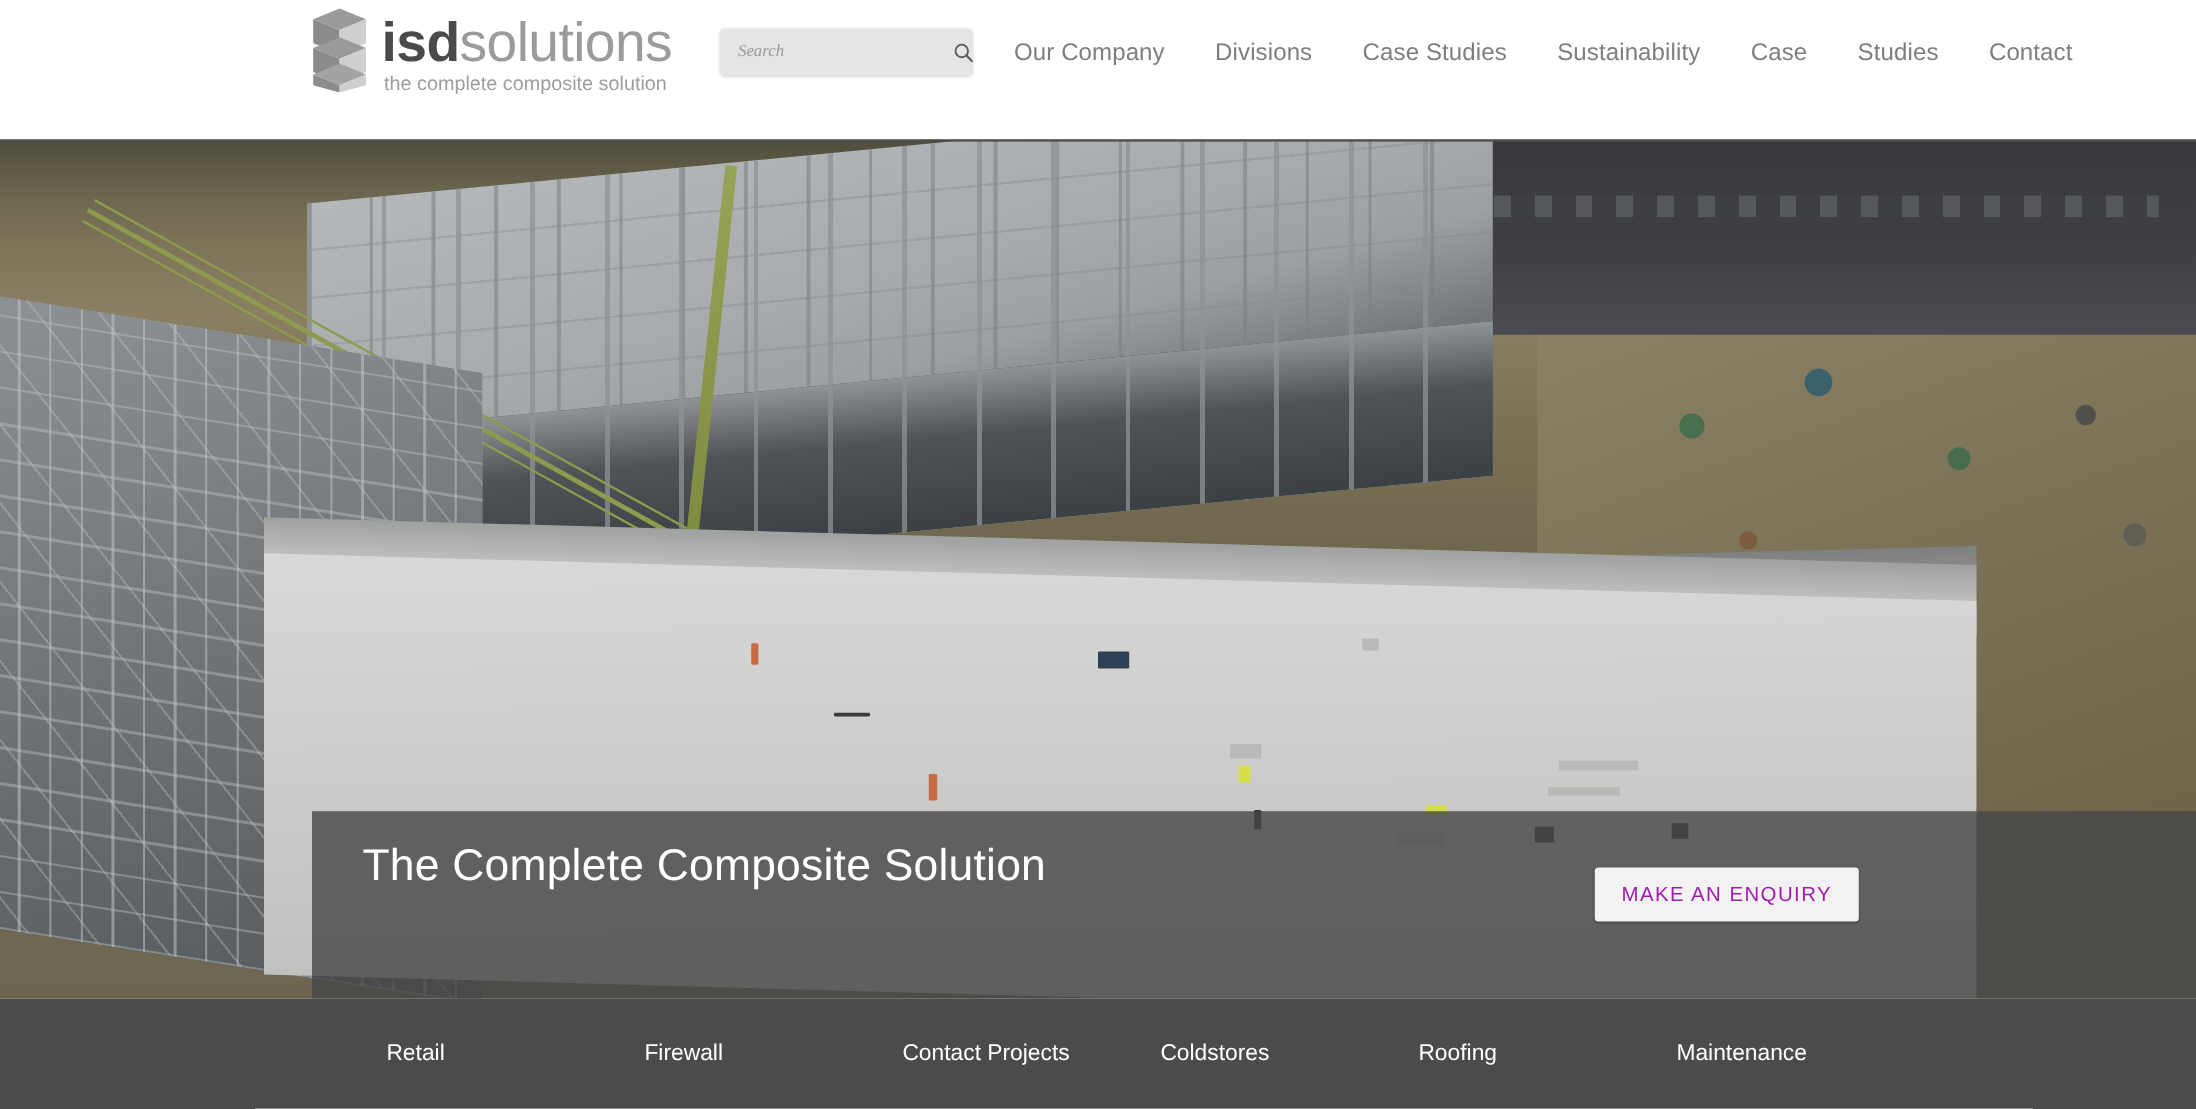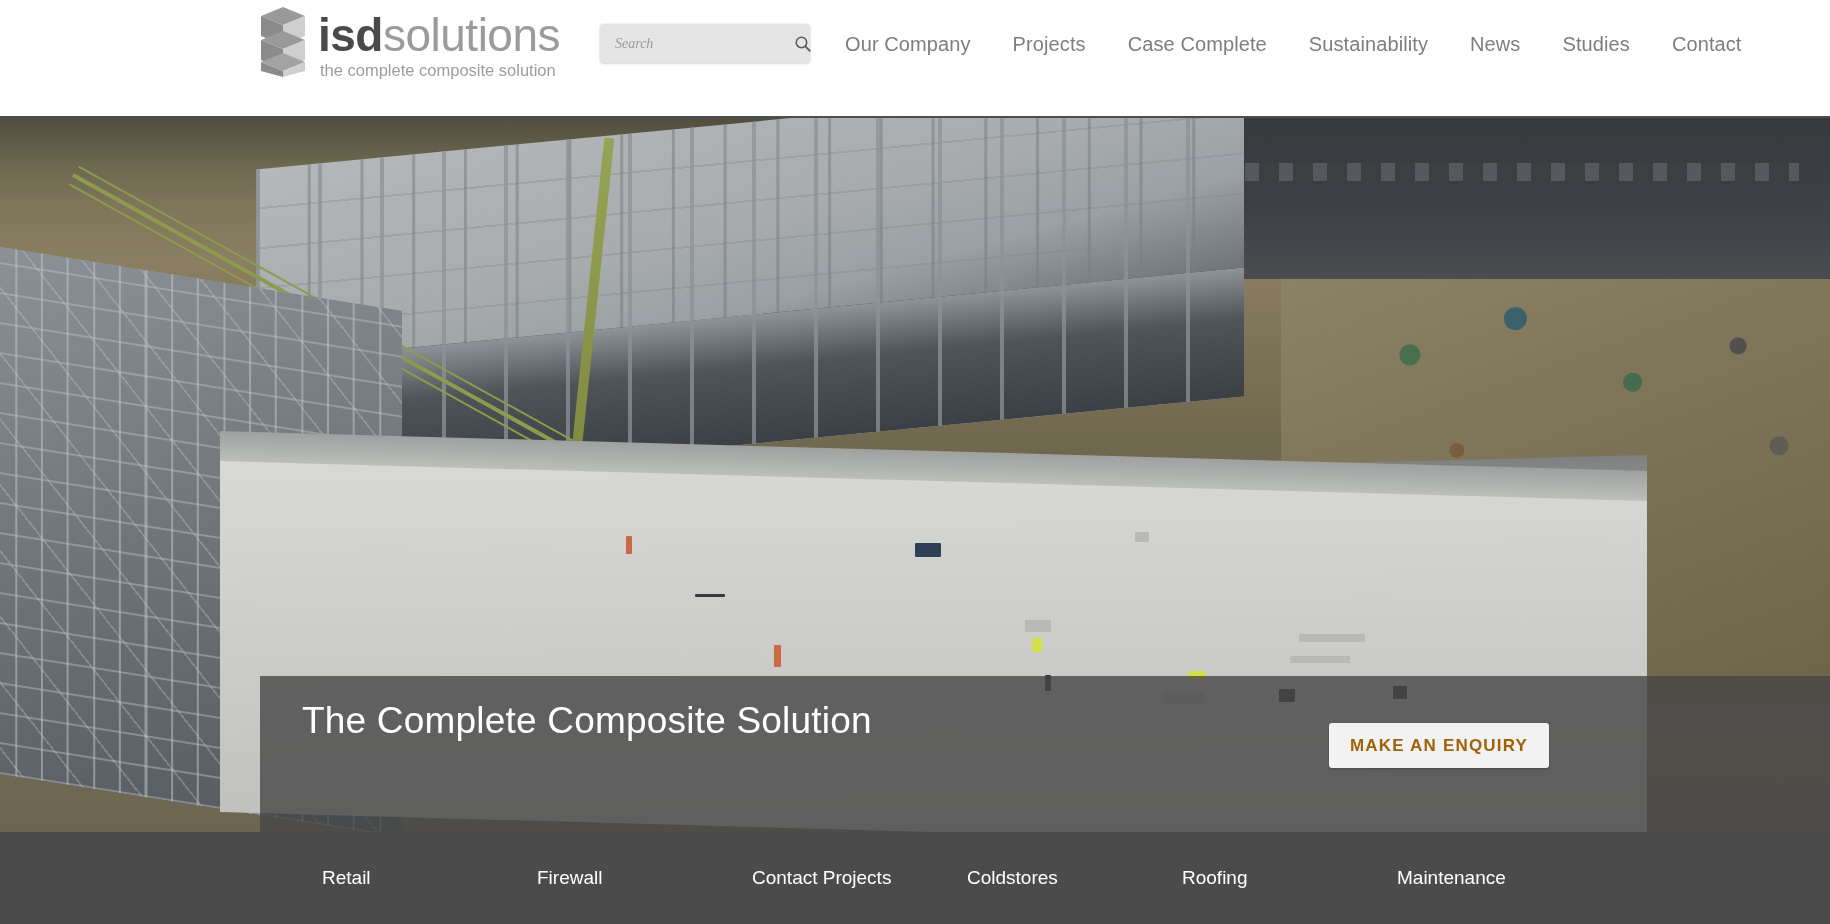--- a/index.html
+++ b/index.html
@@ -325,23 +325,23 @@
   }
   .enquiry-button {
     position: absolute;
     left: 1069px;
     top: 47px;
     width: 220px;
     height: 45px;
     background: #f2f2f2;
     border: none;
     border-radius: 3px;
-    color: #a16207;
+    color: #a21caf;
     font-size: 17px;
-    font-weight: 700;
+    font-weight: 400;
     letter-spacing: 1.2px;
     font-family: "Liberation Sans", sans-serif;
     cursor: pointer;
     box-shadow: 0 1px 2px rgba(0,0,0,0.25);
   }
 
   
   .category-band {
     position: absolute;
     left: 0;
@@ -409,24 +409,24 @@
       <span class="search-icon">
         <svg viewBox="0 0 20 20" width="18" height="18" aria-hidden="true">
           <circle cx="8.3" cy="8.3" r="5.8" fill="none" stroke="#5a5a5a" stroke-width="1.7"></circle>
           <line x1="12.6" y1="12.6" x2="17.6" y2="17.6" stroke="#5a5a5a" stroke-width="2" stroke-linecap="round"></line>
         </svg>
       </span>
     </div>
 
     <nav class="main-nav">
       <span class="nav-item">Our Company</span>
-      <span class="nav-item">Projects</span>
-      <span class="nav-item">Case Complete</span>
+      <span class="nav-item">Divisions</span>
+      <span class="nav-item">Case Studies</span>
       <span class="nav-item">Sustainability</span>
-      <span class="nav-item">News</span>
+      <span class="nav-item">Case</span>
       <span class="nav-item">Studies</span>
       <span class="nav-item">Contact</span>
     </nav>
   </header>
 
   <div class="sub-bar"></div>
 
   <section class="hero">
 
     <div class="hero-photo">

